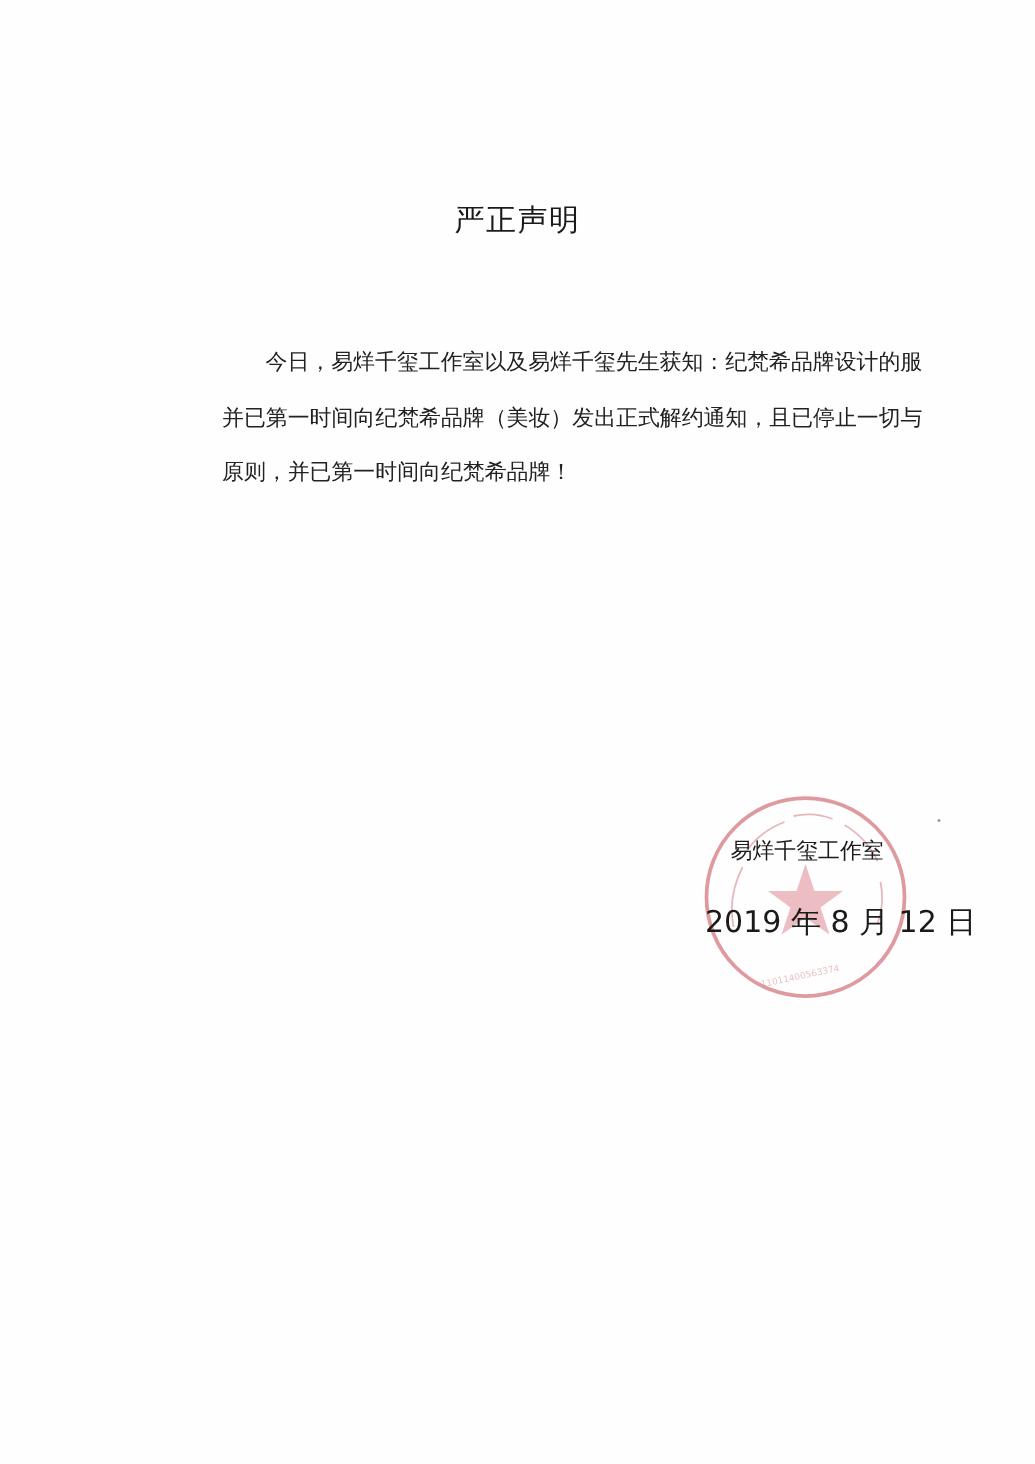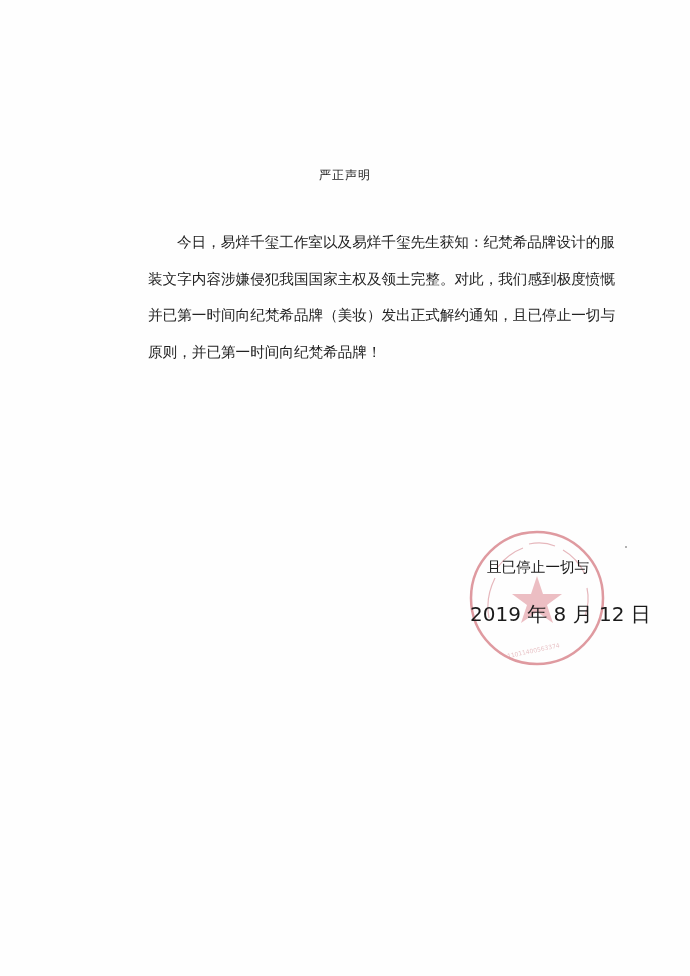--- a/index.html
+++ b/index.html
@@ -4,22 +4,22 @@
 <style>
   html, body { margin: 0; padding: 0; }
   body {
     width: 690px; height: 976px; background: #ffffff;
     position: relative; overflow: hidden;
     font-family: "DejaVu Sans", "Liberation Sans", sans-serif;
     color: #1a1a1a;
   }
   .page { position: absolute; left: 0; top: 0; width: 690px; height: 976px; background: #fefefe; }
   .title {
-    position: absolute; left: 0; width: 690px; top: 167px;
-    text-align: center; font-size: 12px; letter-spacing: 1px; color: #1a1a1a;
+    position: absolute; left: 0; width: 690px; top: 133px;
+    text-align: center; font-size: 20px; letter-spacing: 1px; color: #1a1a1a;
   }
   .body-text {
     position: absolute; left: 148px; top: 224px; width: 450px;
     font-size: 14.6px; line-height: 36.5px; color: #222;
   }
   .body-text p { margin: 0; }
   .line { display: block; white-space: nowrap; }
   .indent { padding-left: 29px; }
   .stamp {
     position: absolute; left: 467px; top: 528px; width: 140px; height: 140px;
@@ -35,21 +35,20 @@
 </head>
 <body>
 
 <div class="page">
 
   <div class="title">严正声明</div>
 
   <div class="body-text">
     <p>
       <span class="line indent">今日，易烊千玺工作室以及易烊千玺先生获知：纪梵希品牌设计的服</span>
-      <span class="line">装文字内容涉嫌侵犯我国国家主权及领土完整。对此，我们感到极度愤慨</span>
       <span class="line">并已第一时间向纪梵希品牌（美妆）发出正式解约通知，且已停止一切与</span>
       <span class="line">原则，并已第一时间向纪梵希品牌！</span>
     </p>
   </div>
 
   <div class="stamp">
     <svg width="140" height="140" viewBox="0 0 140 140">
       <circle cx="70" cy="70" r="66" fill="none" stroke="#d9888f" stroke-width="2.5" opacity="0.85"></circle>
       <path d="M70 48 L76 66 L95 66 L80 77 L86 95 L70 84 L54 95 L60 77 L45 66 L64 66 Z" fill="#e4a3aa" opacity="0.7"></path>
       <g fill="none" stroke="#dc9aa1" stroke-width="1.2" opacity="0.7">
@@ -59,18 +58,18 @@
         <path d="M96 22 q14 8 22 24"></path>
         <path d="M120 60 q3 14 -2 28"></path>
       </g>
       <g fill="#d99aa0" opacity="0.6" font-size="6" font-family="DejaVu Sans, sans-serif">
         <text x="40" y="124" transform="rotate(-12 70 124)">11011400563374</text>
       </g>
     </svg>
   </div>
 
   <div class="signature">
-    <span class="sig-name">且已停止一切与</span>
+    <span class="sig-name">易烊千玺工作室</span>
     <span class="sig-date">2019 年 8 月 12 日</span>
   </div>
 
   <div class="speck"></div>
 </div>
 
 </body></html>

